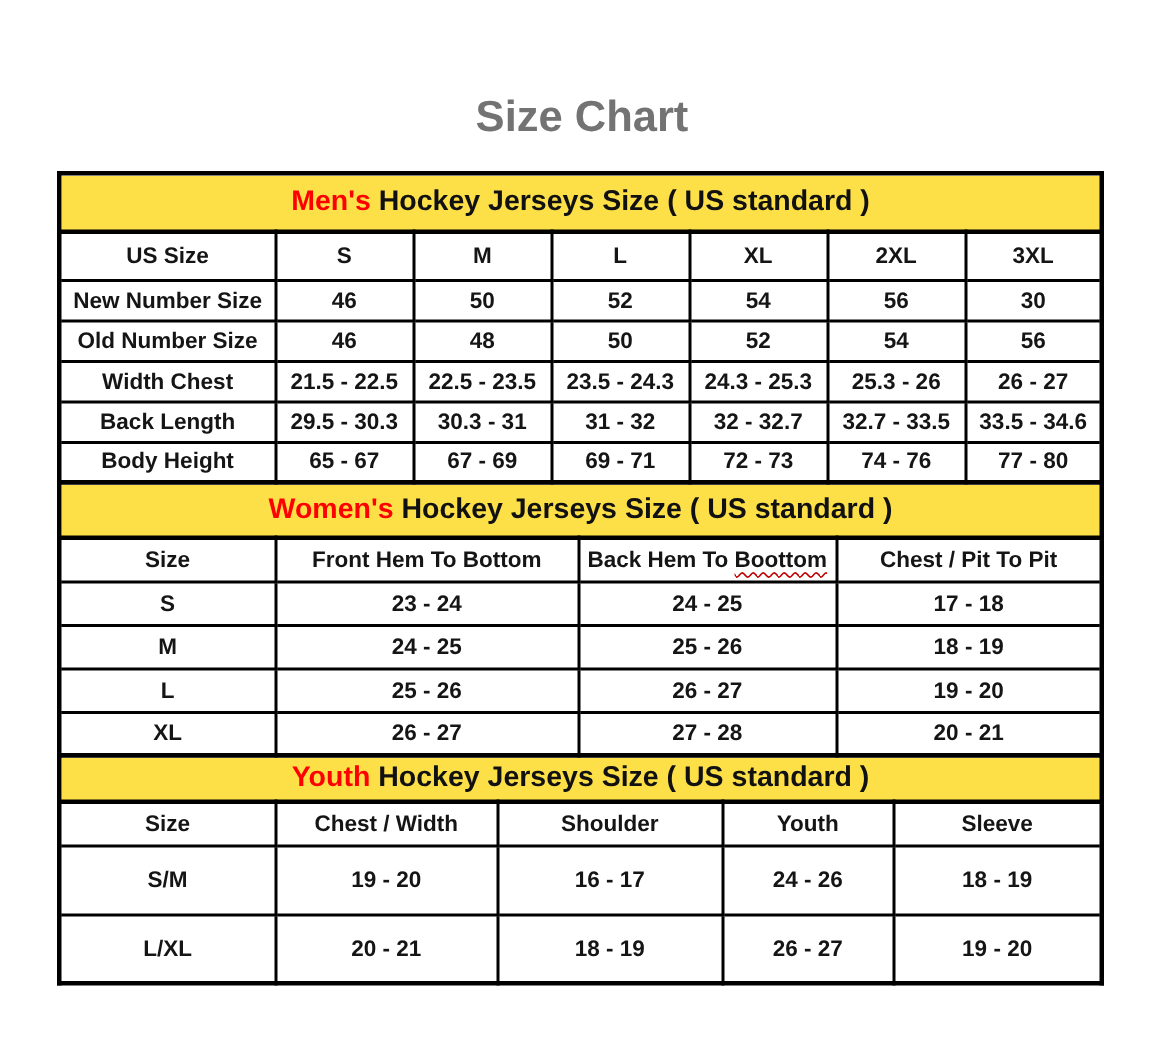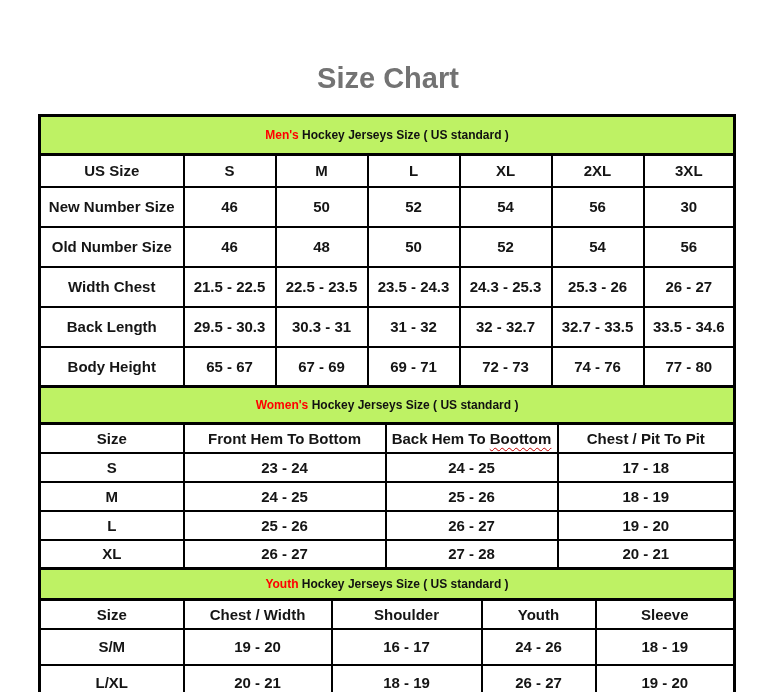--- a/index.html
+++ b/index.html
@@ -35,44 +35,44 @@
     vertical-align: middle;
     font-weight: bold;
     color: #151515;
     font-size: 15px;
     padding: 0;
     overflow: hidden;
     white-space: nowrap;
   }
   table.sz { border: 3px solid #000; }
   tr.sec td {
-    background: #bef264;
+    background: #fde047;
     border: 3px solid #000;
-    font-size: 12px;
+    font-size: 19px;
     color: #111;
   }
   tr.sec .accent { color: #ff0000; }
   tr.hdr td { font-size: 15px; }
   .squiggle {
     text-decoration-line: underline;
     text-decoration-style: wavy;
     text-decoration-color: #c00000;
     text-decoration-thickness: 1px;
     text-underline-offset: 3px;
   }
   
   .mens  tr.sec  { height: 39px; }
   .mens  tr.hdr  { height: 32px; margin-top: 44px; }
-  .mens  tr.data { height: 40px; }
+  .mens  tr.data { height: 27px; }
   .wom   tr.sec  { height: 37px; }
   .wom   tr.hdr  { height: 29px; }
   .wom   tr.data { height: 29px; }
   .yth   tr.sec  { height: 31px; }
   .yth   tr.hdr  { height: 29px; }
-  .yth   tr.data { height: 36px; }
+  .yth   tr.data { height: 46px; }
 </style>
 </head>
 <body>
 
 <h1 class="page-title">Size Chart</h1>
 
 <div class="tables-wrap">
 
   <table class="sz mens">
     <colgroup>

